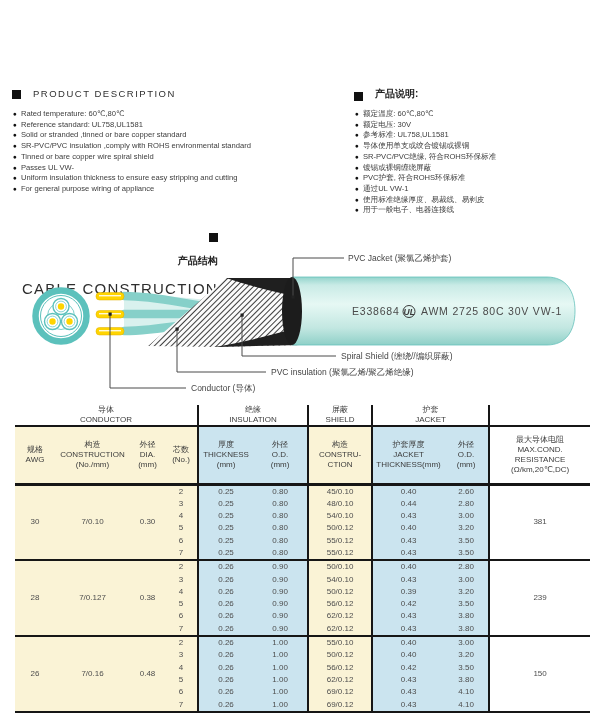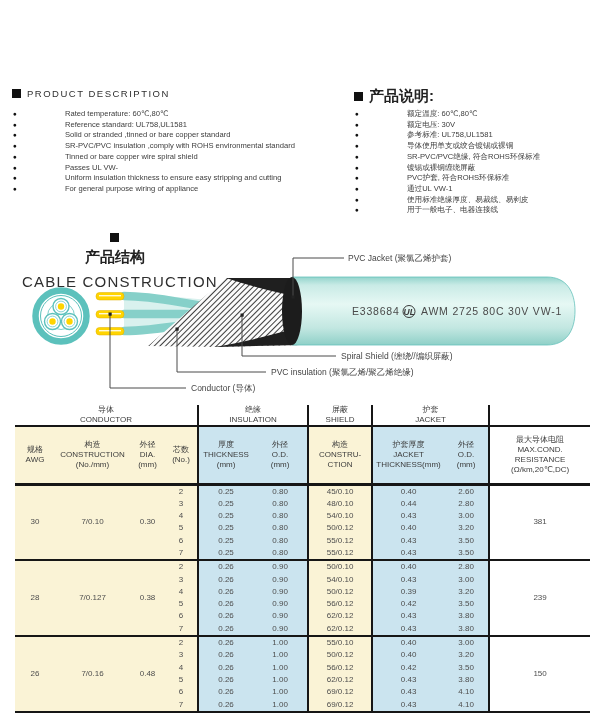--- a/index.html
+++ b/index.html
@@ -1,29 +1,29 @@
 <!DOCTYPE html>
 <html><head>
 <meta charset="utf-8">
 <style>
   * { margin:0; padding:0; box-sizing:border-box; }
   html,body { background:#fff; }
   body { font-family:"Liberation Sans","DejaVu Sans",sans-serif; color:#3f3f3f; }
   #page { position:relative; width:603px; height:714px; background:#fff; overflow:hidden; margin:0 auto; }
 
   
-  .sec-title { position:absolute; display:flex; align-items:center; gap:6px; }
+  .sec-title { position:absolute; display:flex; align-items:flex-end; gap:12px; }
   .sq { width:9px; height:9px; background:#111; flex:0 0 auto; }
   .t-en { font-size:9.5px; letter-spacing:1.5px; color:#2e2e2e; }
-  .t-cn { font-size:15px; font-weight:bold; color:#222; }
+  .t-cn { font-size:10px; font-weight:bold; color:#222; }
   .t-en2 { font-size:15px; letter-spacing:1.2px; color:#2e2e2e; margin-left:10px; }
 
   
   .bullets { position:absolute; }
-  .bullet-row { display:flex; align-items:flex-end; line-height:10.7px;gap:44px; }
+  .bullet-row { display:flex; align-items:flex-end; line-height:10.7px; }
   .dot { font-size:6.5px; line-height:10.7px; margin-right:4px; color:#111; }
   .btxt { font-size:7.6px; color:#3c3c3c; white-space:nowrap; }
 
   
   #diagram { position:absolute; left:0; top:245px; }
   #diagram text { font-size:8.5px; fill:#454545; }
   #diagram text.mark { font-size:10.5px; letter-spacing:0.8px; fill:#4a4a4a; }
   #diagram text.ul { font-size:8.5px; font-weight:bold; font-style:italic; fill:#3a3a3a; }
 
   

